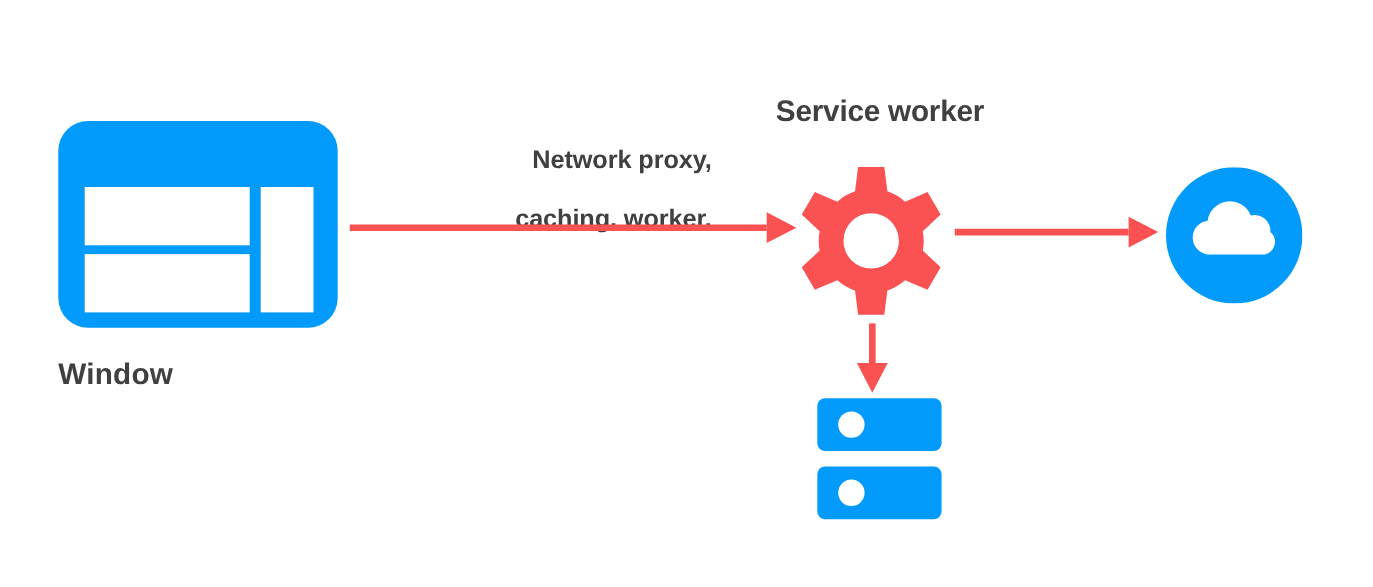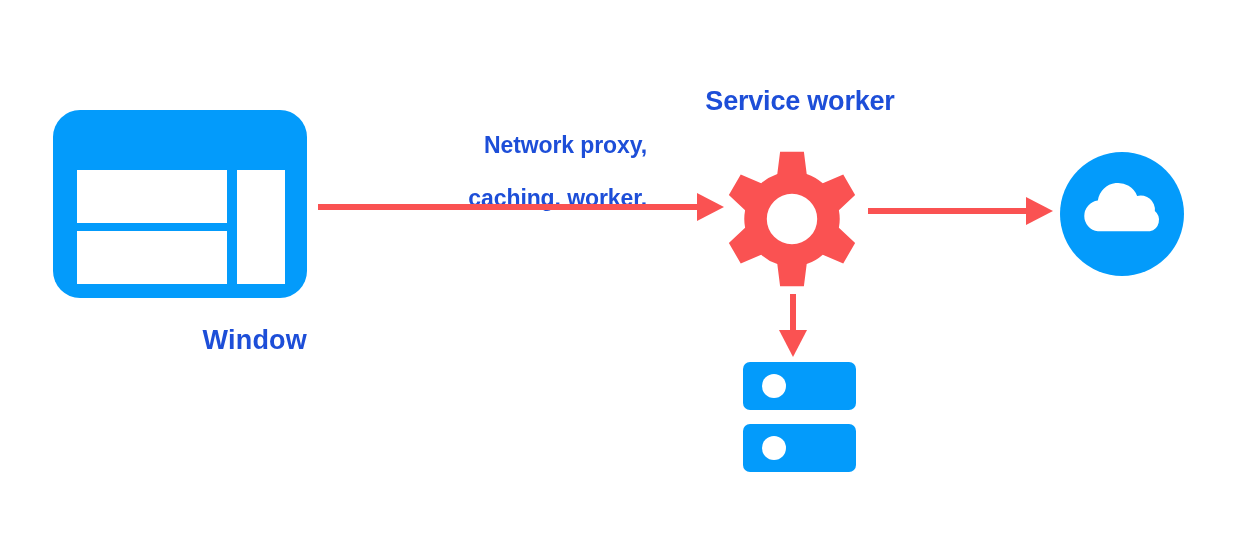--- a/index.html
+++ b/index.html
@@ -34,31 +34,31 @@
     position: absolute;
     background: #ffffff;
   }
   #window-pane-top    { left: 24px;  top: 60px;  width: 150px; height: 53px; }
   #window-pane-bottom { left: 24px;  top: 121px; width: 150px; height: 53px; }
   #window-pane-side   { left: 184px; top: 60px;  width: 48px;  height: 114px; }
 
   
   .label {
     position: absolute;
-    color: #1d4ed8;
+    color: #404040;
     font-weight: bold;
     font-family: "Liberation Sans", sans-serif;
     white-space: pre;
     line-height: 1.16;
   }
   #window-label {
     left: 53px;
     top: 325px;
     width: 254px;
-    text-align: right;
+    text-align: left;
     font-size: 27px;
     letter-spacing: 0.2px;
   }
   #proxy-label {
     left: 381px;
     top: 105px;
     width: 266px;
     text-align: right;
     font-size: 23px;
     letter-spacing: -0.1px;

